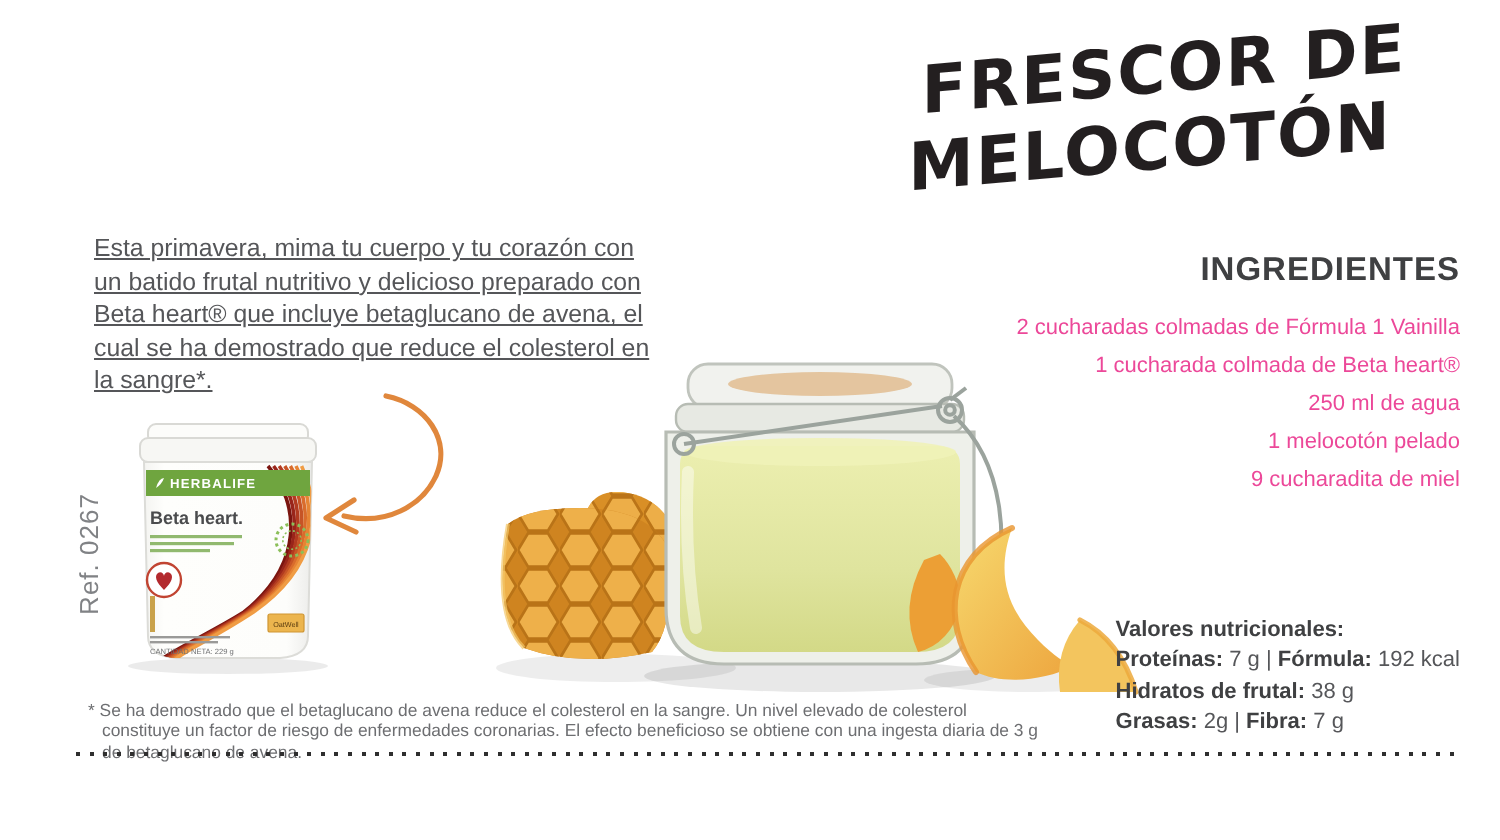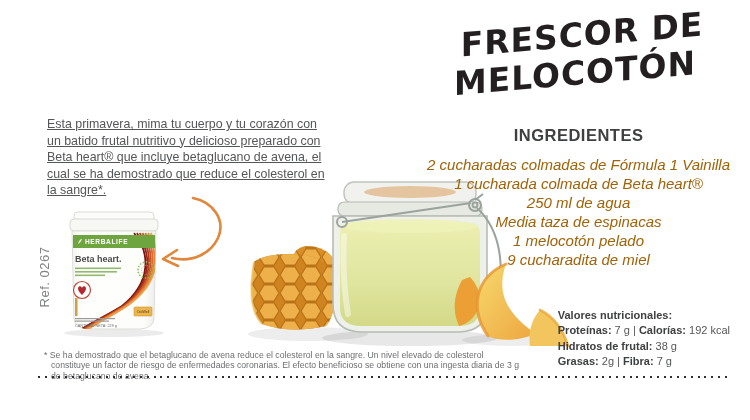--- a/index.html
+++ b/index.html
@@ -20,23 +20,23 @@
   
   .ref{position:absolute;left:-9px;top:268px;width:110px;height:18px;text-align:center;
        transform:rotate(-90deg);font-size:13px;letter-spacing:.5px;color:#808285;}
   .tub{position:absolute;left:58px;top:210px;}
   .arrow{position:absolute;left:155px;top:192px;}
 
   
   .scene{position:absolute;left:238px;top:158px;}
 
   
-  .ingredients{position:absolute;right:20px;top:126px;text-align:center;}
+  .ingredients{position:absolute;right:20px;top:126px;text-align:right;}
   .ing-head{font-size:16.5px;font-weight:bold;letter-spacing:.5px;color:#3f4042;margin-bottom:10px;}
-  .ing-item{font-size:15px;line-height:19px;color:#a16207;font-style:italic;}
+  .ing-item{font-size:11px;line-height:19px;color:#ec4899;}
 
   
   .nutrition{position:absolute;right:20px;top:308px;text-align:left;
              font-size:11px;line-height:15.4px;color:#555659;}
   .nutrition .bold,.nut-head{font-weight:bold;color:#3f4042;}
 
   
   .footnote{position:absolute;left:44px;top:341px;width:474px;
             font-size:8.7px;line-height:10.8px;color:#6d6e71;
             text-indent:-7px;padding-left:7px;}
@@ -182,30 +182,29 @@
       <path d="M302,152 Q322,162 330,188" fill="none" stroke="#eca93c" stroke-width="2.6" opacity=".85" stroke-linecap="round"></path>
     </g>
   </svg>
 
   <div class="ingredients">
     <div class="ing-head">INGREDIENTES</div>
     <div>
         <div class="ing-item">2 cucharadas colmadas de Fórmula 1 Vainilla</div>
         <div class="ing-item">1 cucharada colmada de Beta heart®</div>
         <div class="ing-item">250 ml de agua</div>
-        <div class="ing-item">Media taza de espinacas</div>
         <div class="ing-item">1 melocotón pelado</div>
         <div class="ing-item">9 cucharadita de miel</div>
       </div>
   </div>
 
   <div class="nutrition">
     <div class="nut-head">Valores nutricionales:</div>
     <div>
-        <div><span class="bold">Proteínas:</span><span> 7 g | </span><span class="bold">Calorías:</span><span> 192 kcal</span></div>
+        <div><span class="bold">Proteínas:</span><span> 7 g | </span><span class="bold">Fórmula:</span><span> 192 kcal</span></div>
         <div><span class="bold">Hidratos de frutal:</span><span> 38 g</span></div>
         <div><span class="bold">Grasas:</span><span> 2g | </span><span class="bold">Fibra:</span><span> 7 g</span></div>
       </div>
   </div>
 
   <p class="footnote">* Se ha demostrado que el betaglucano de avena reduce el colesterol en la sangre. Un nivel elevado de colesterol constituye un factor de riesgo de enfermedades coronarias. El efecto beneficioso se obtiene con una ingesta diaria de 3 g de betaglucano de avena.</p>
 
   <div class="dotline"></div>
 
 </div>

